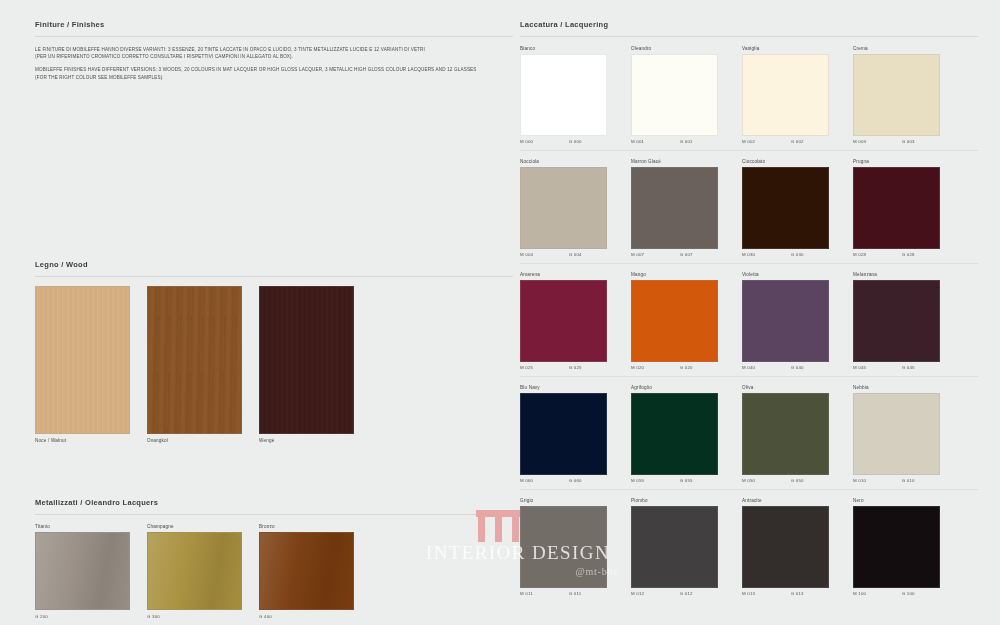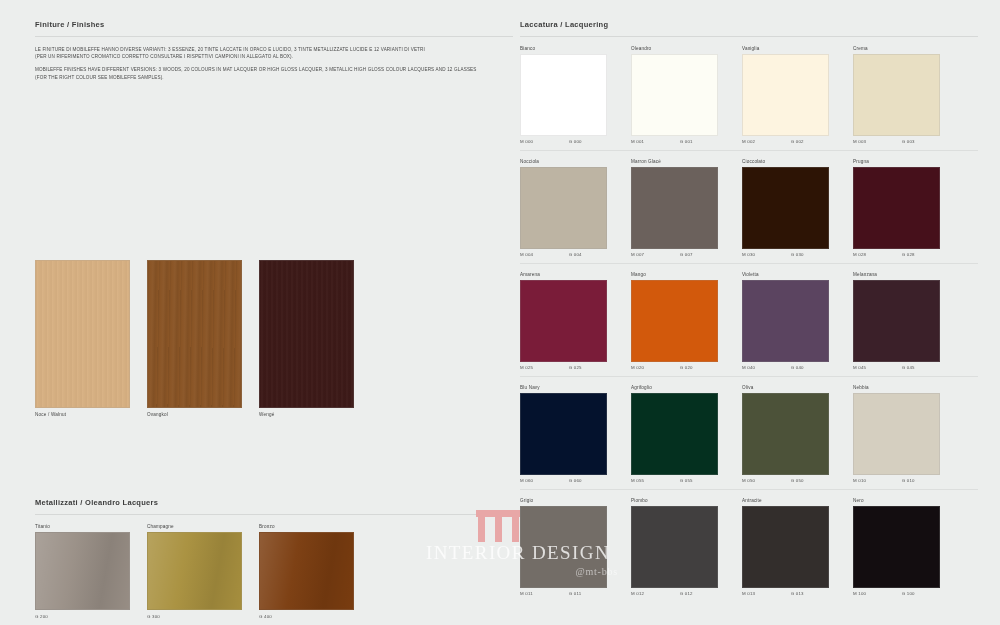--- a/index.html
+++ b/index.html
@@ -228,20 +228,21 @@
 
     <div class="intro">
       <p>LE FINITURE DI MOBILEFFE HANNO DIVERSE VARIANTI: 3 ESSENZE, 20 TINTE LACCATE IN OPACO E LUCIDO, 3 TINTE METALLIZZATE LUCIDE E 12 VARIANTI DI VETRI</p>
       <p>(PER UN RIFERIMENTO CROMATICO CORRETTO CONSULTARE I RISPETTIVI CAMPIONI IN ALLEGATO AL BOX).</p>
       <div class="gap"></div>
       <p>MOBILEFFE FINISHES HAVE DIFFERENT VERSIONS: 3 WOODS, 20 COLOURS IN MAT LACQUER OR HIGH GLOSS LACQUER, 3 METALLIC HIGH GLOSS COLOUR LACQUERS AND 12 GLASSES</p>
       <p>(FOR THE RIGHT COLOUR SEE MOBILEFFE SAMPLES).</p>
     </div>
 
     <div class="wood-section">
+      <div class="section-header">Legno / Wood</div>
 
       <div class="wood-grid">
 
         <div class="wood-item">
           <div class="wood-chip" style="background:#d8b183">
             <div class="grain"></div>
           </div>
           <div class="wood-label">Noce / Walnut</div>
         </div>
 

